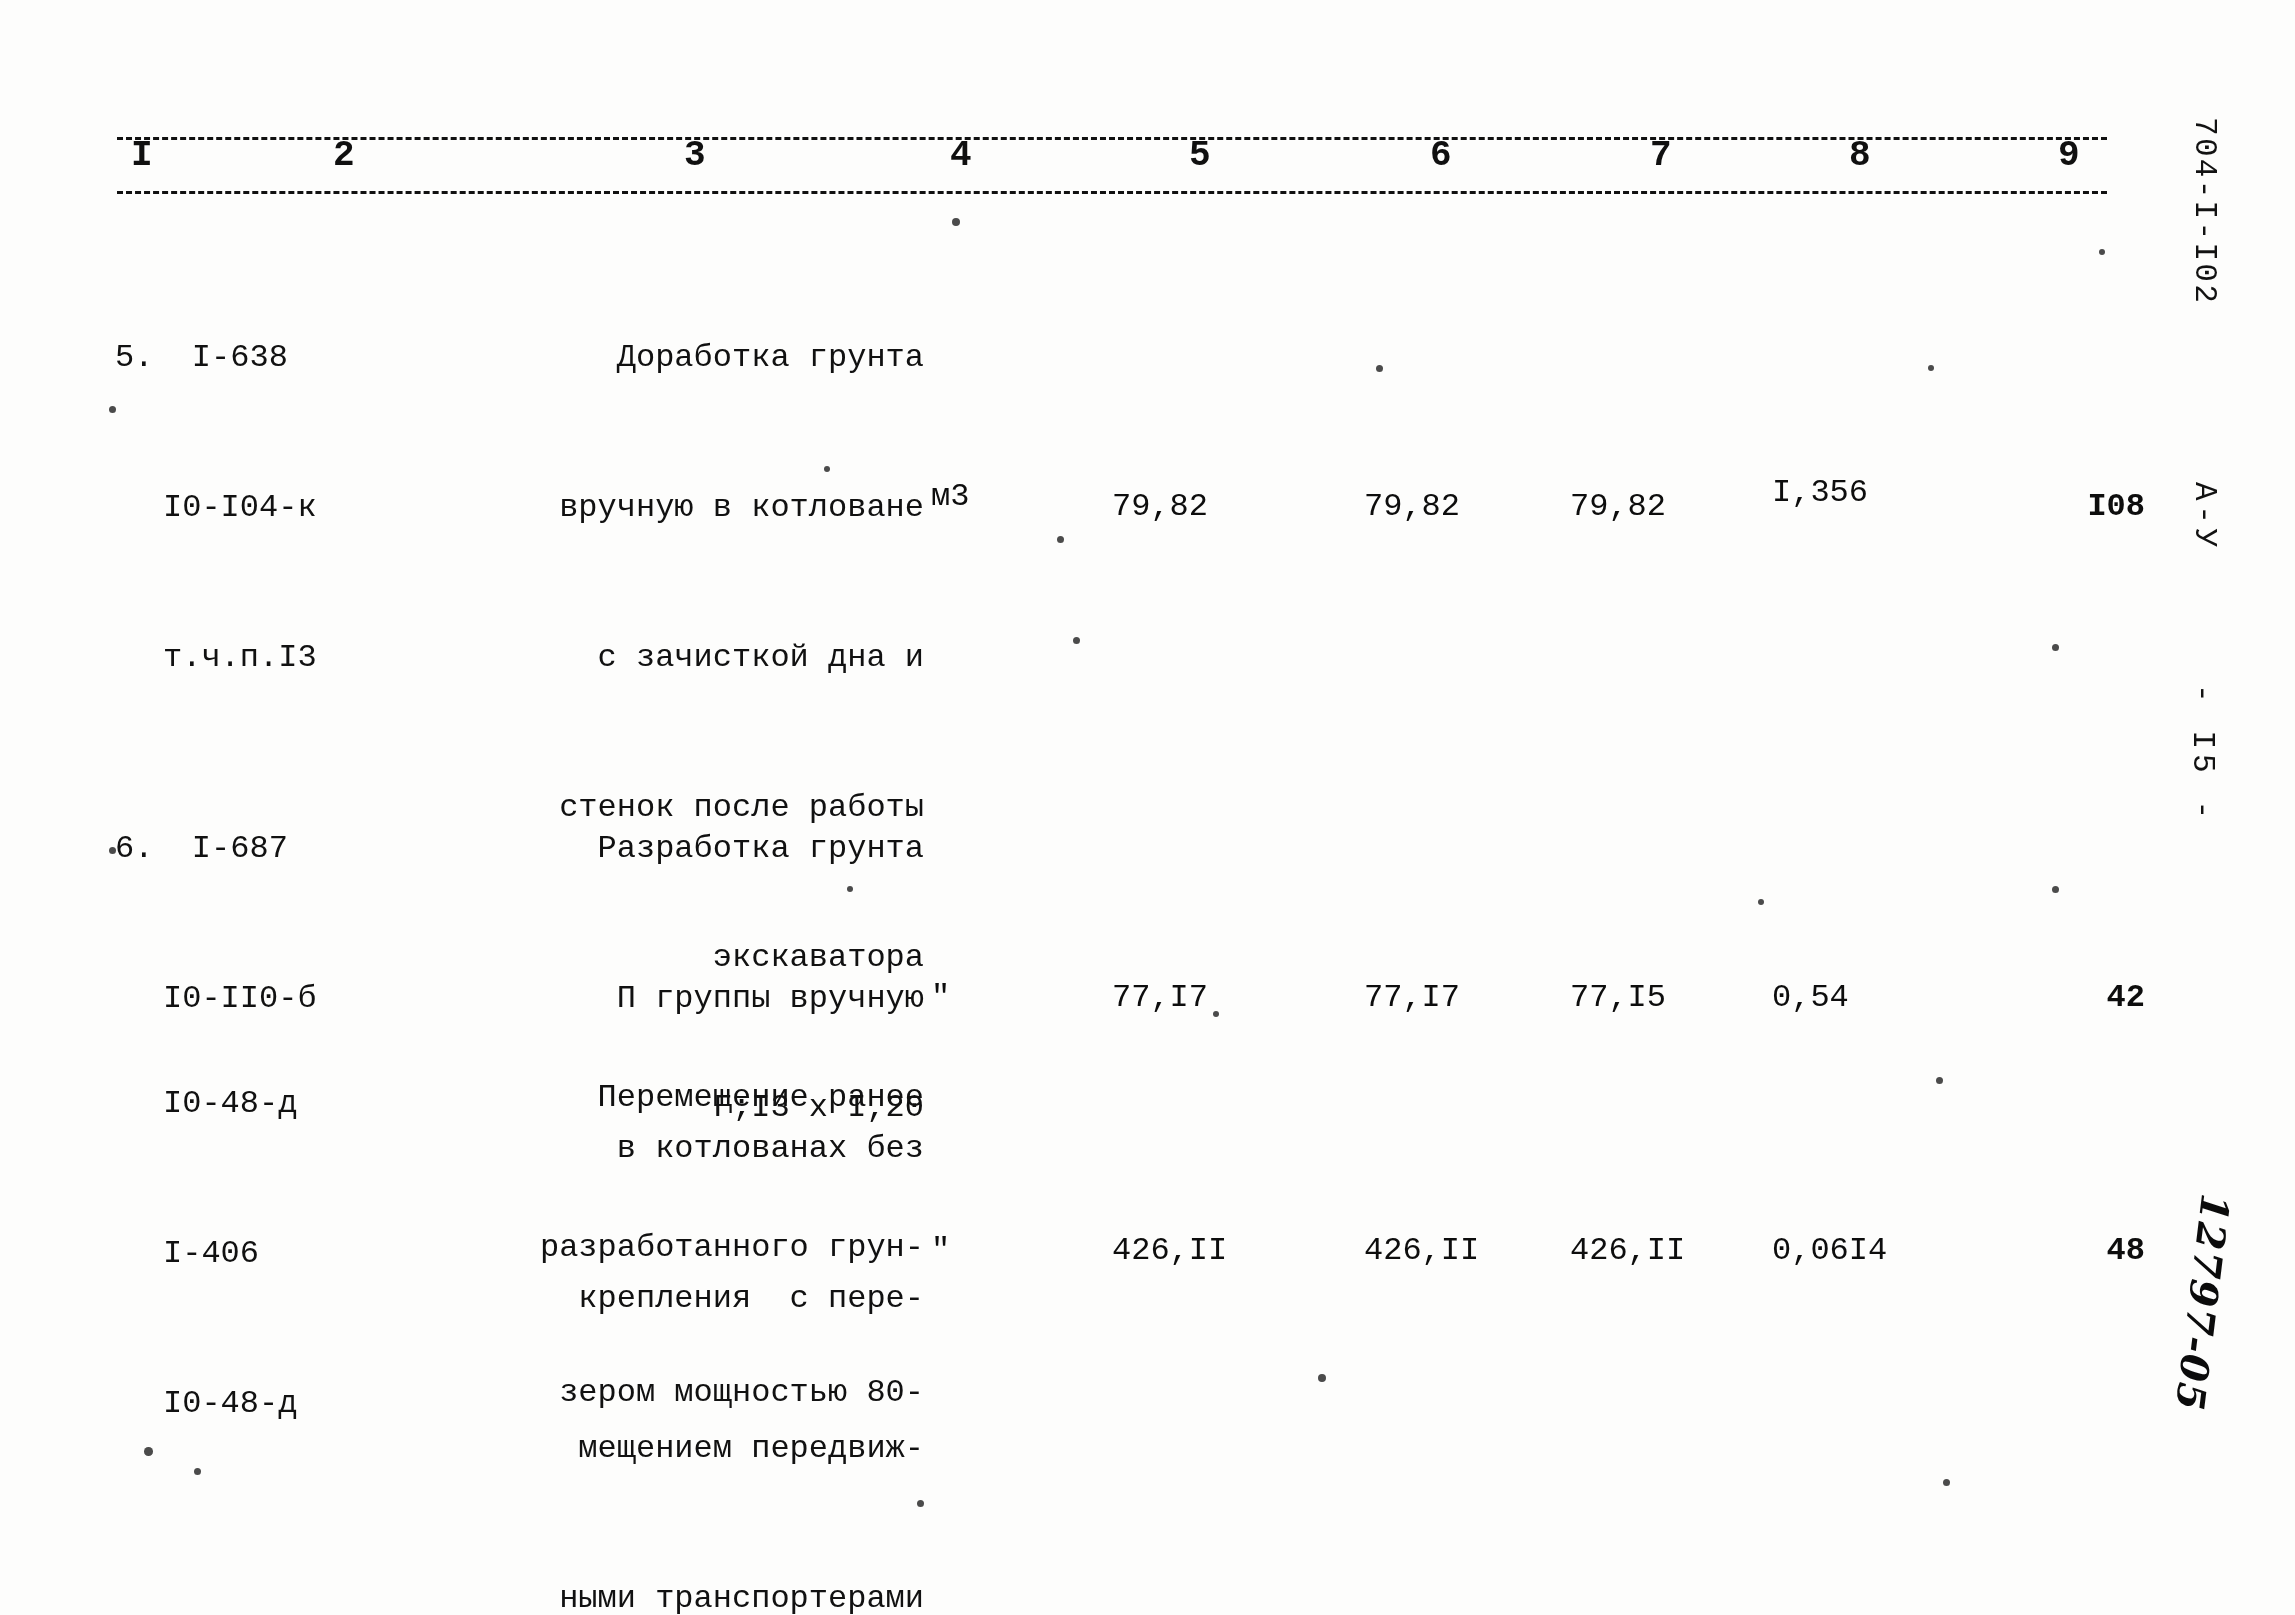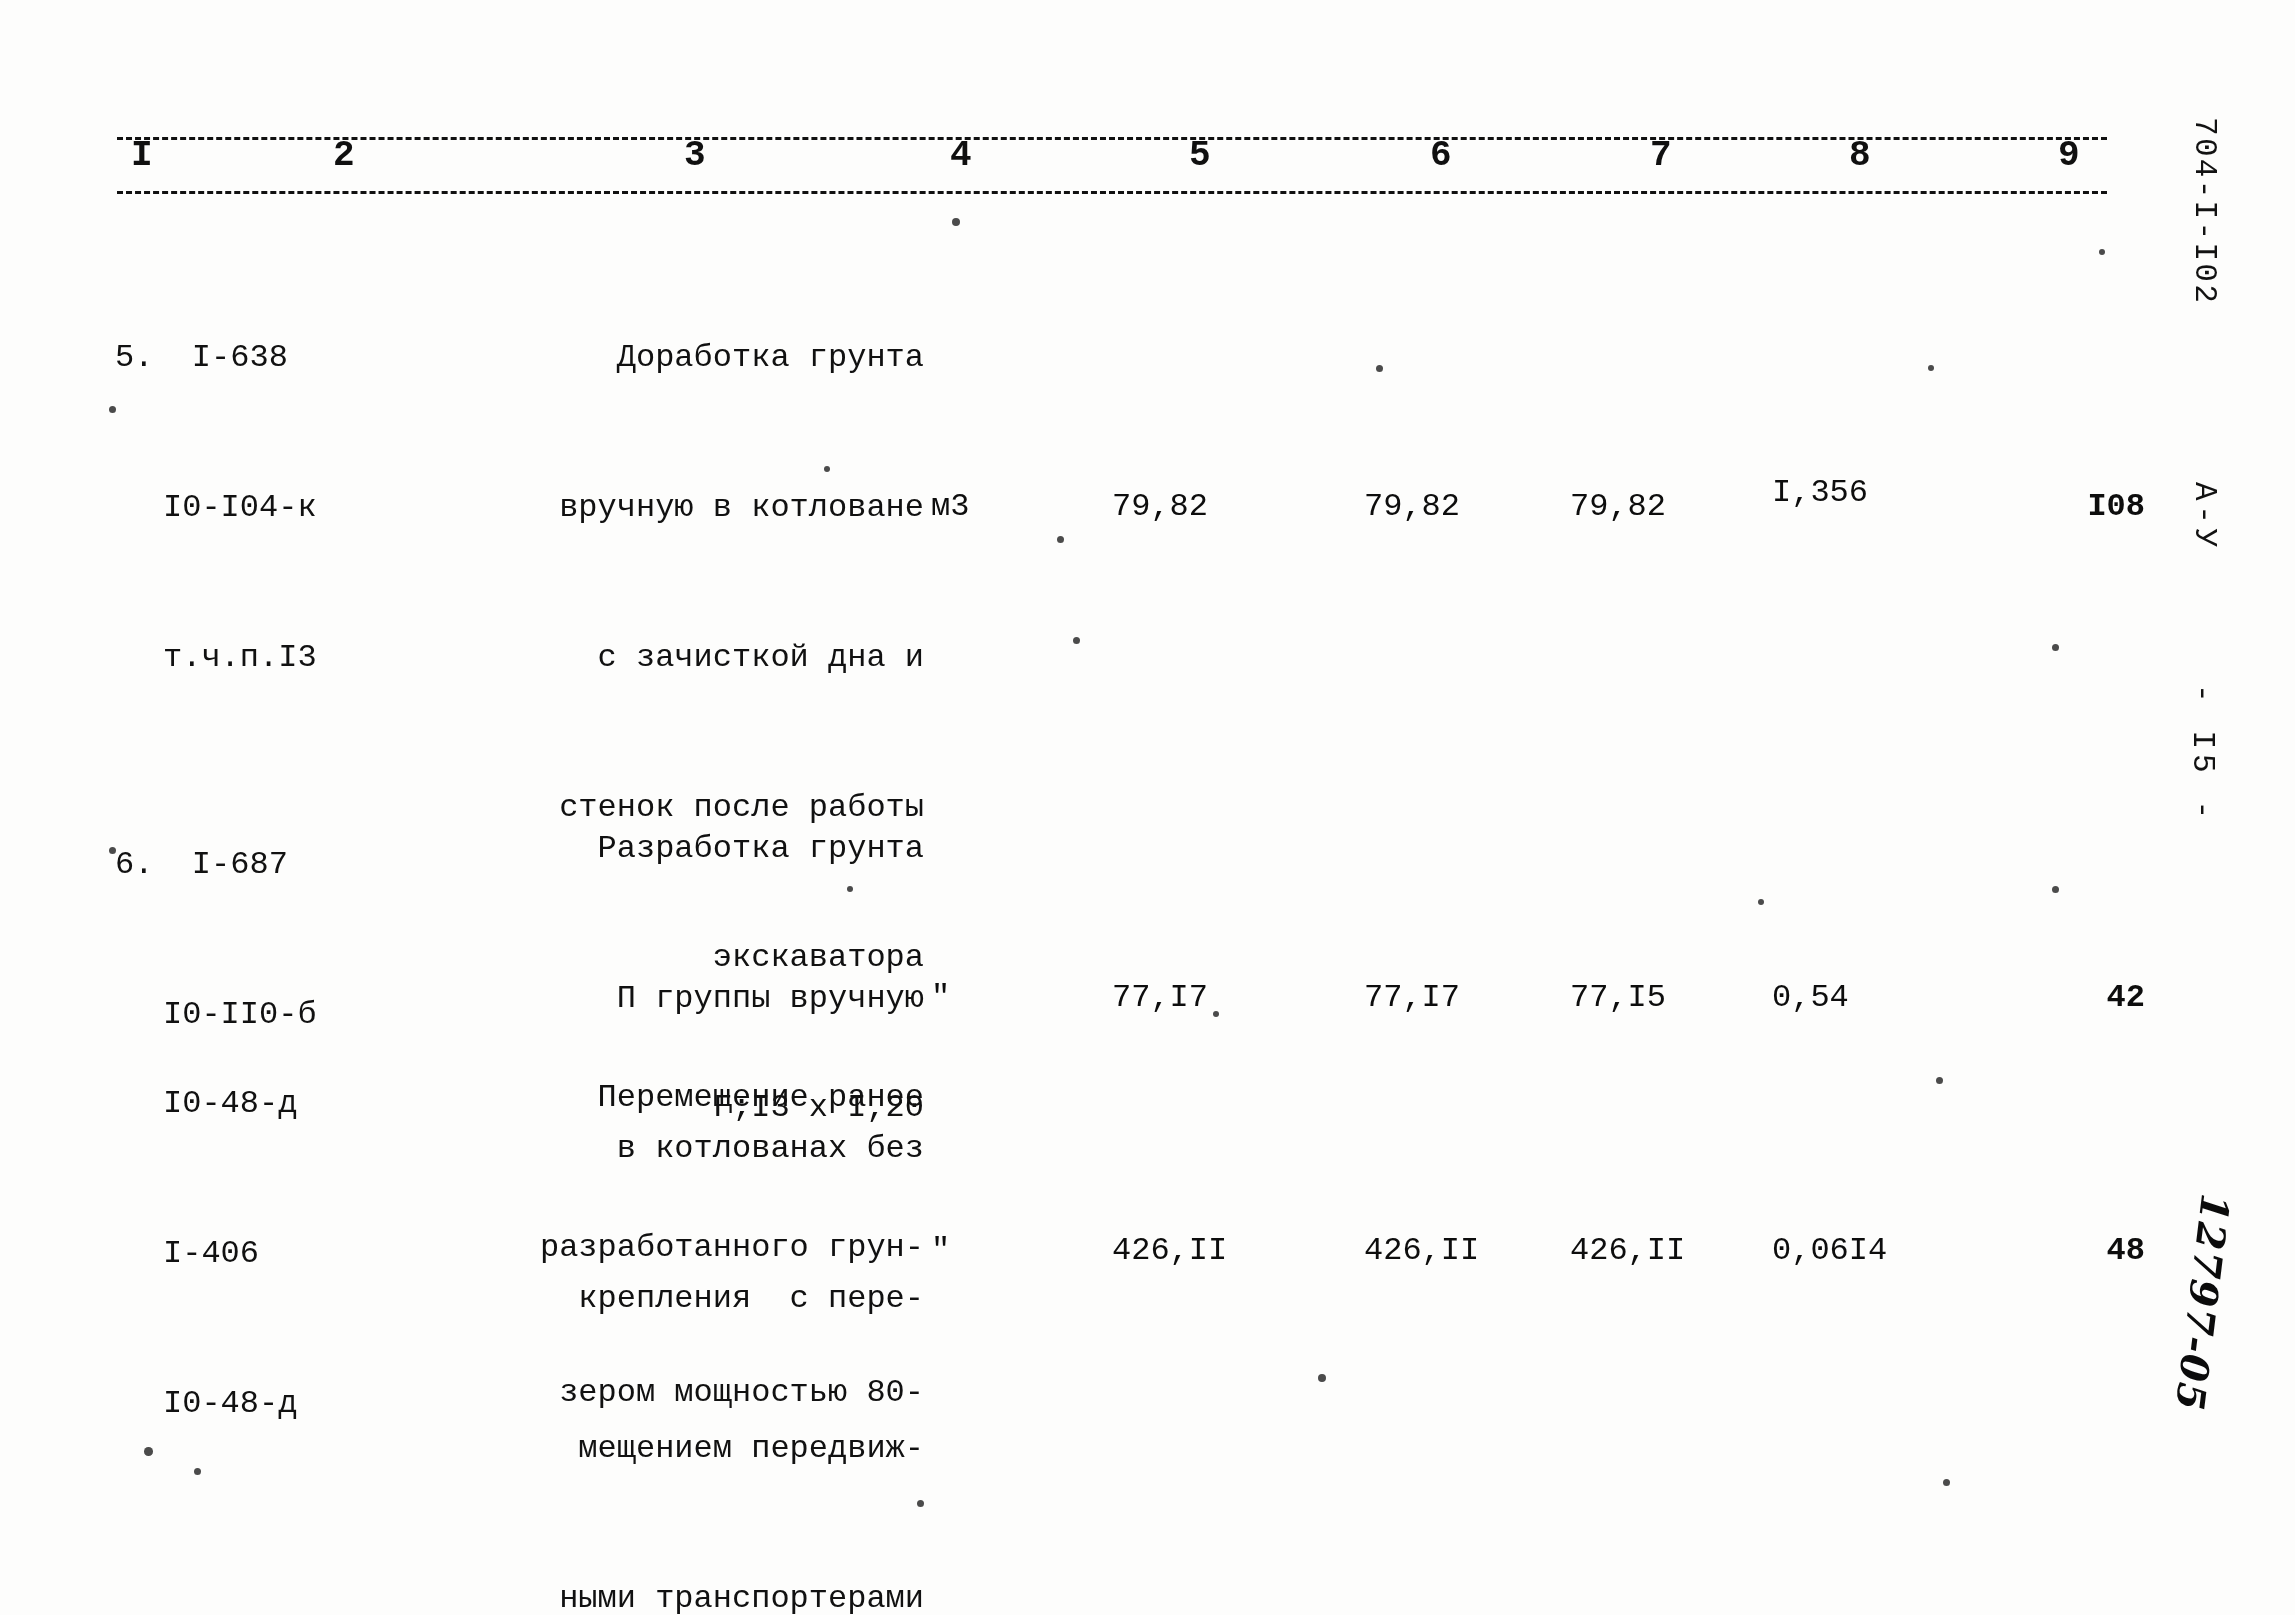--- a/index.html
+++ b/index.html
@@ -147,30 +147,30 @@
         <span class="code-line indent">т.ч.п.I3</span>
       </div>
       <div class="cell c-desc" style="top:0">
         <span class="desc-line">Доработка грунта</span>
         <span class="desc-line">вручную в котловане</span>
         <span class="desc-line">с зачисткой дна и</span>
         <span class="desc-line">стенок после работы</span>
         <span class="desc-line">экскаватора</span>
         <span class="desc-line">Г;I3 х I,20</span>
       </div>
-      <div class="num-abs c-unit" style="top:249px">м3</div>
+      <div class="num-abs c-unit" style="top:239px">м3</div>
       <div class="num-abs c-q5" style="top:249px">79,82</div>
       <div class="num-abs c-q6" style="top:249px">79,82</div>
       <div class="num-abs c-q7" style="top:249px">79,82</div>
       <div class="num-abs c-q8" style="top:235px">I,356</div>
       <div class="num-abs c-q9" style="top:249px">I08</div>
     </div>
 
     <div class="row" id="row-6" style="height:373px">
-      <div class="cell c-code" style="top:204px">
+      <div class="cell c-code" style="top:188px">
         <span class="code-line">6.  I-687</span>
         <span class="code-line indent">I0-II0-б</span>
       </div>
       <div class="cell c-desc" style="top:188px">
         <span class="desc-line">Разработка грунта</span>
         <span class="desc-line">П группы вручную</span>
         <span class="desc-line">в котлованах без</span>
         <span class="desc-line">крепления  с пере-</span>
         <span class="desc-line">мещением передвиж-</span>
         <span class="desc-line">ными транспортерами</span>

